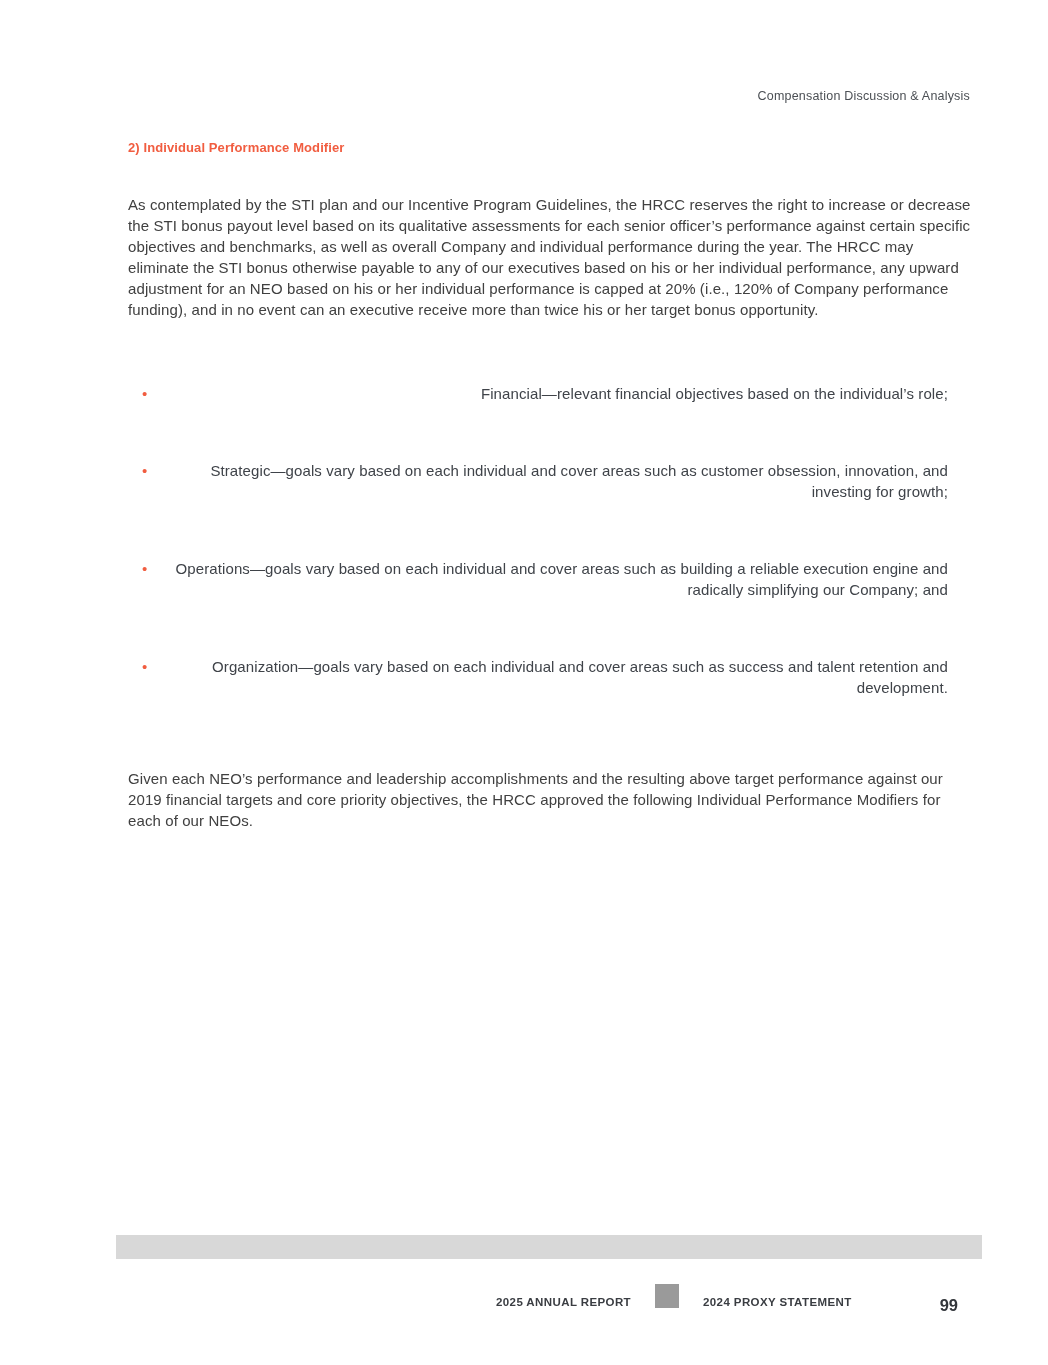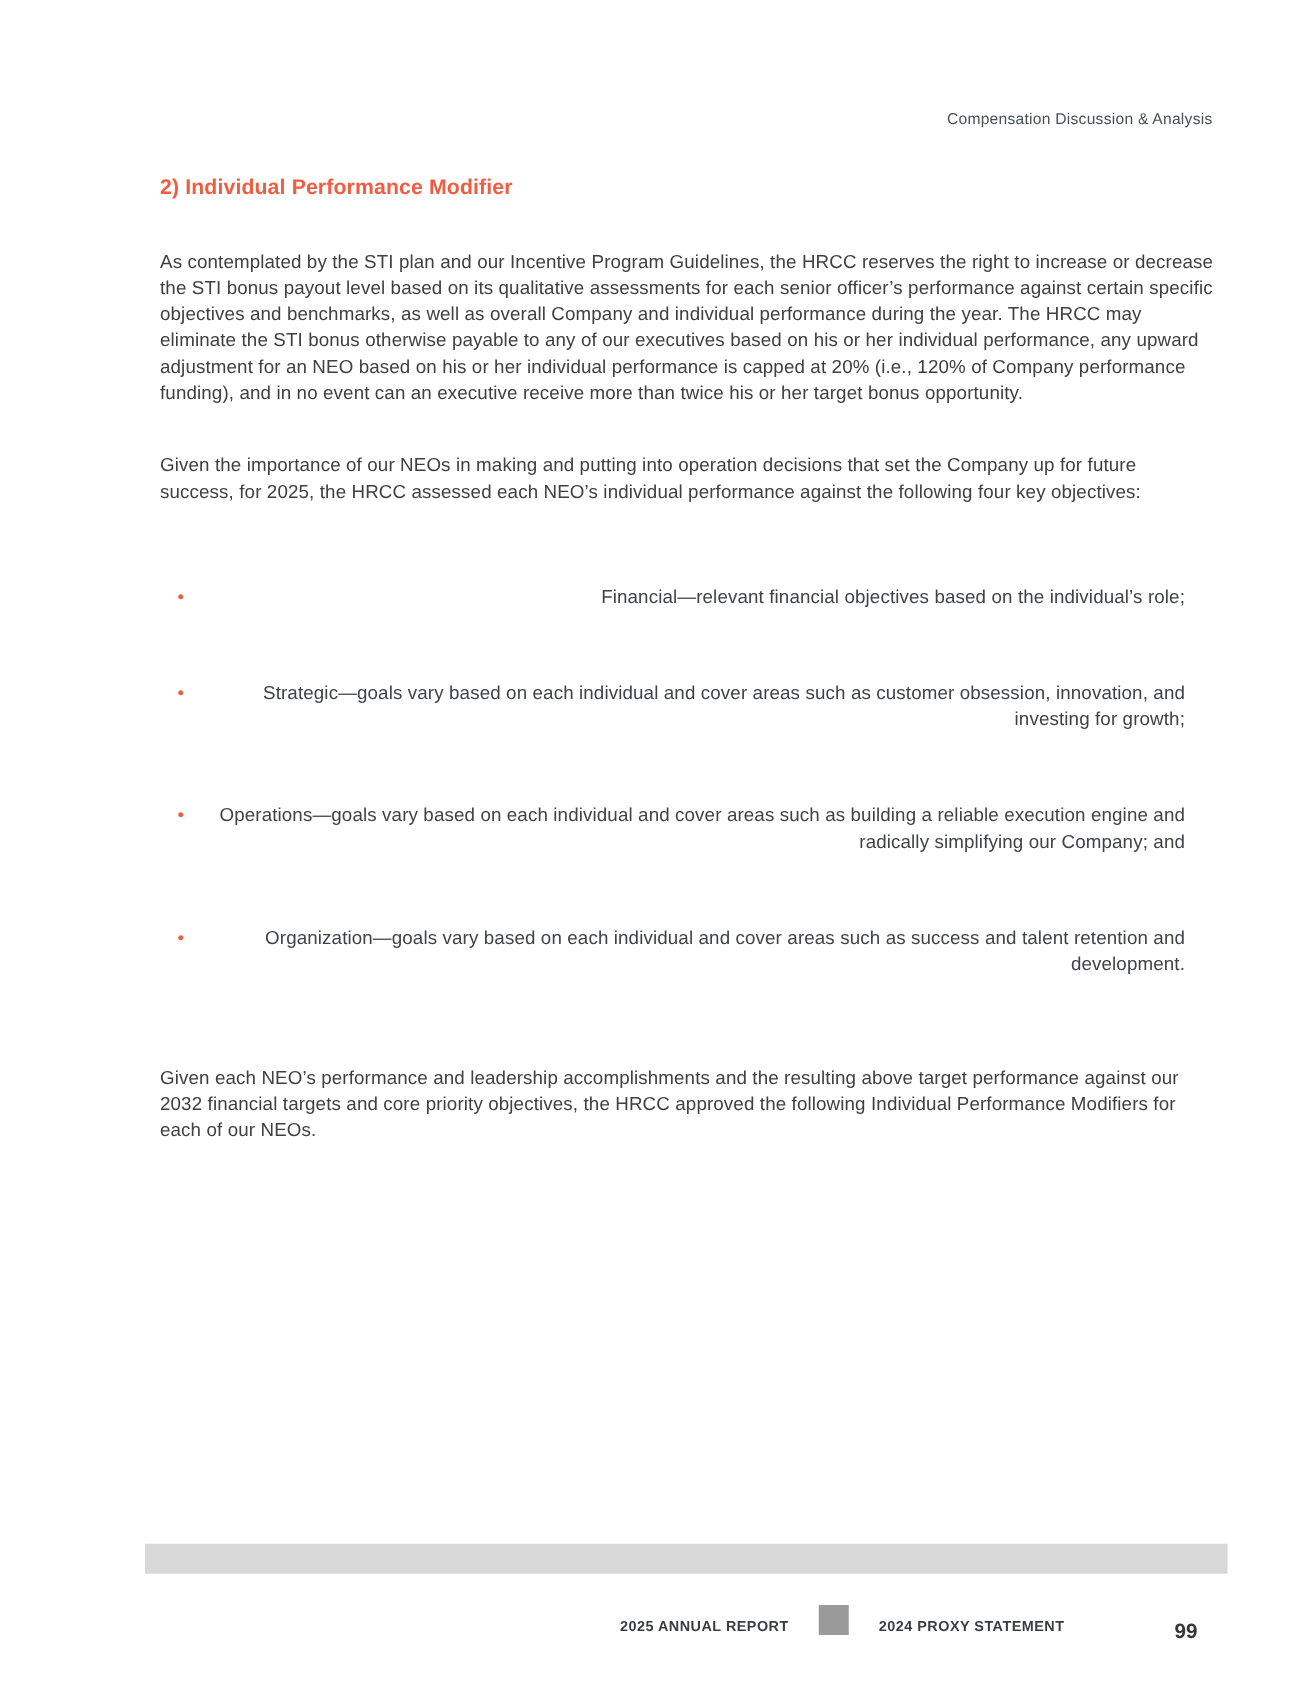--- a/index.html
+++ b/index.html
@@ -28,21 +28,21 @@
     letter-spacing: 0.2px;
   }
   .content {
     position: absolute;
     top: 92px;
     left: 80px;
     width: 892px;
     color: #3f4349;
   }
   .section-title {
-    font-size: 17px;
+    font-size: 13px;
     font-weight: bold;
     color: #f15d40;
     letter-spacing: 0.1px;
     margin-bottom: 15px;
   }
   .content p {
     font-size: 15px;
     line-height: 21px;
     letter-spacing: 0.1px;
     margin-bottom: 13px;
@@ -114,42 +114,41 @@
   <div class="header">
     <span class="breadcrumb">Compensation Discussion &amp; Analysis</span>
   </div>
 
   <div class="content">
 
     <h1 class="section-title">2) Individual Performance Modifier</h1>
 
     <p>As contemplated by the STI plan and our Incentive Program Guidelines, the HRCC reserves the right to increase or decrease the STI bonus payout level based on its qualitative assessments for each senior officer’s performance against certain specific objectives and benchmarks, as well as overall Company and individual performance during the year. The HRCC may eliminate the STI bonus otherwise payable to any of our executives based on his or her individual performance, any upward adjustment for an NEO based on his or her individual performance is capped at 20% (i.e., 120% of Company performance funding), and in no event can an executive receive more than twice his or her target bonus opportunity.</p>
 
-    <p>Given the importance of our NEOs in making and putting into operation decisions that set the Company up for future success, for 2025, the HRCC assessed each NEO’s individual performance against the following four key objectives:</p>
 
     <ul class="bullet-list">
       <li class="bullet-item">
         <span class="bullet-marker">•</span>
         <span class="bullet-text">Financial—relevant financial objectives based on the individual’s role;</span>
       </li>
       <li class="bullet-item">
         <span class="bullet-marker">•</span>
         <span class="bullet-text">Strategic—goals vary based on each individual and cover areas such as customer obsession, innovation, and investing for growth;</span>
       </li>
       <li class="bullet-item">
         <span class="bullet-marker">•</span>
         <span class="bullet-text">Operations—goals vary based on each individual and cover areas such as building a reliable execution engine and radically simplifying our Company; and</span>
       </li>
       <li class="bullet-item">
         <span class="bullet-marker">•</span>
         <span class="bullet-text">Organization—goals vary based on each individual and cover areas such as success and talent retention and development.</span>
       </li>
     </ul>
 
-    <p>Given each NEO’s performance and leadership accomplishments and the resulting above target performance against our 2032 financial targets and core priority objectives, the HRCC approved the following Individual Performance Modifiers for each of our NEOs.</p>
+    <p>Given each NEO’s performance and leadership accomplishments and the resulting above target performance against our 2019 financial targets and core priority objectives, the HRCC approved the following Individual Performance Modifiers for each of our NEOs.</p>
 
   </div>
 
   <div class="footer">
     <div class="footer-rule"></div>
     <div class="footer-row">
       <span class="footer-label">2025 ANNUAL REPORT</span>
       <span class="footer-vdiv"></span>
       <span class="footer-label">2024 PROXY STATEMENT</span>
       <span class="footer-page">99</span>

